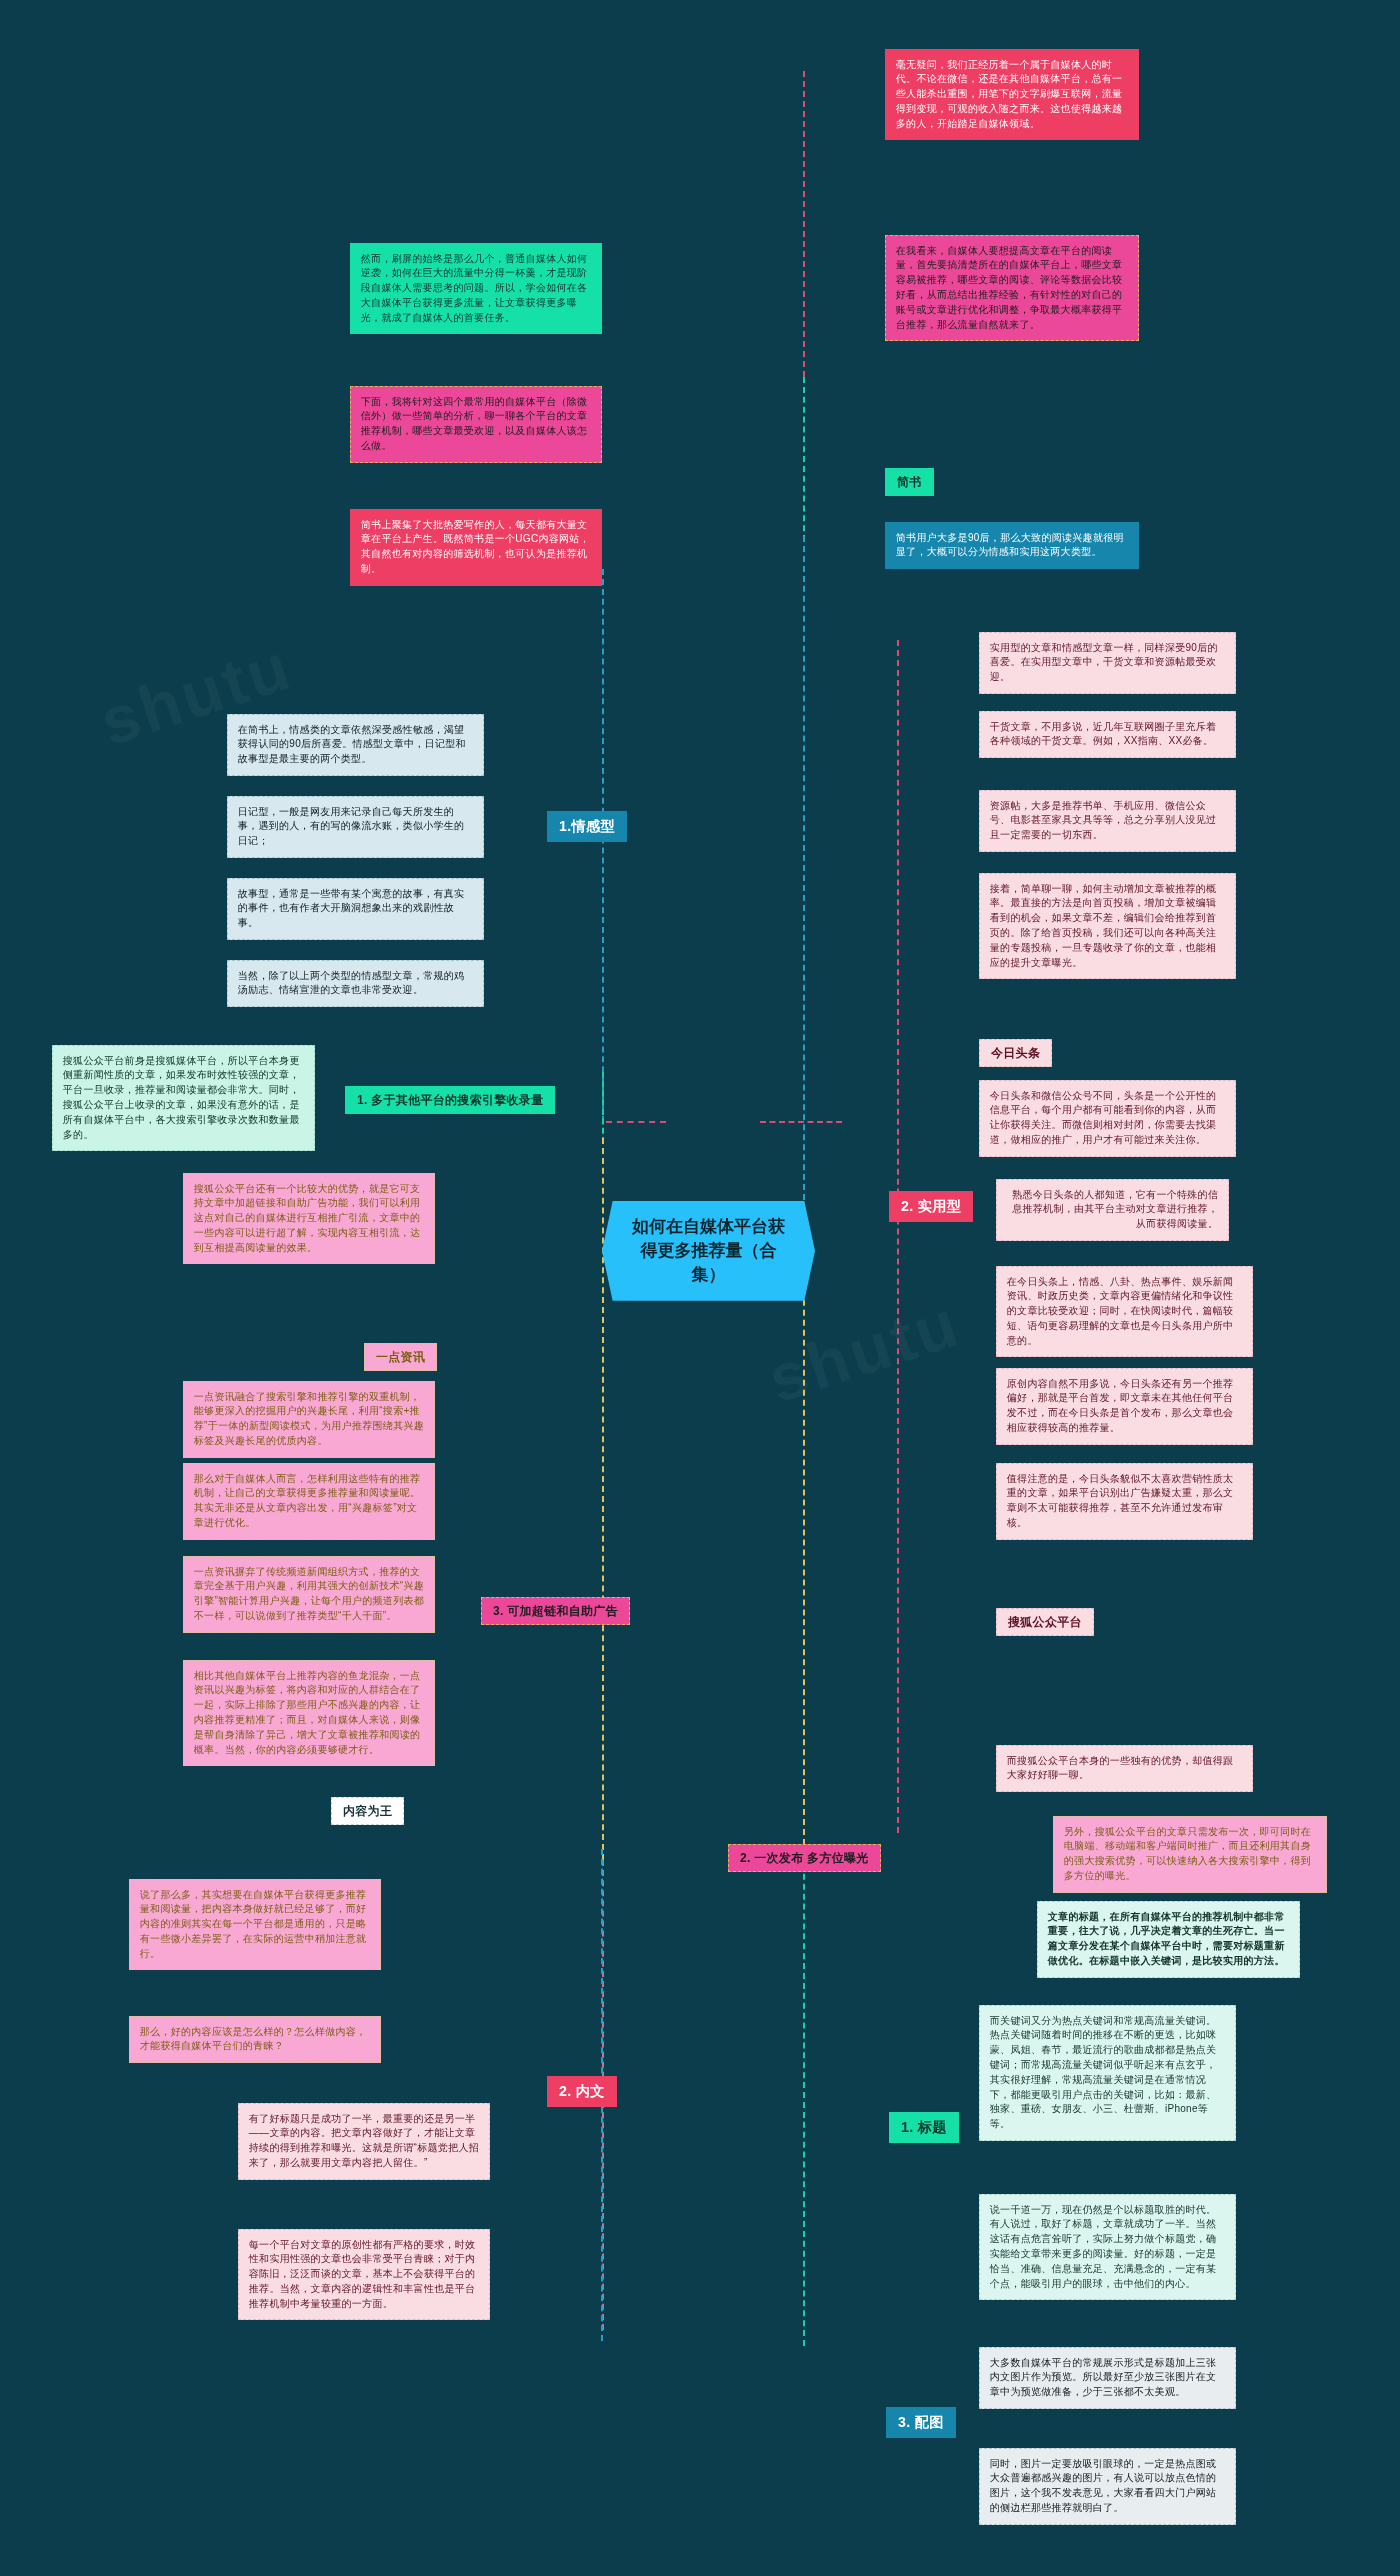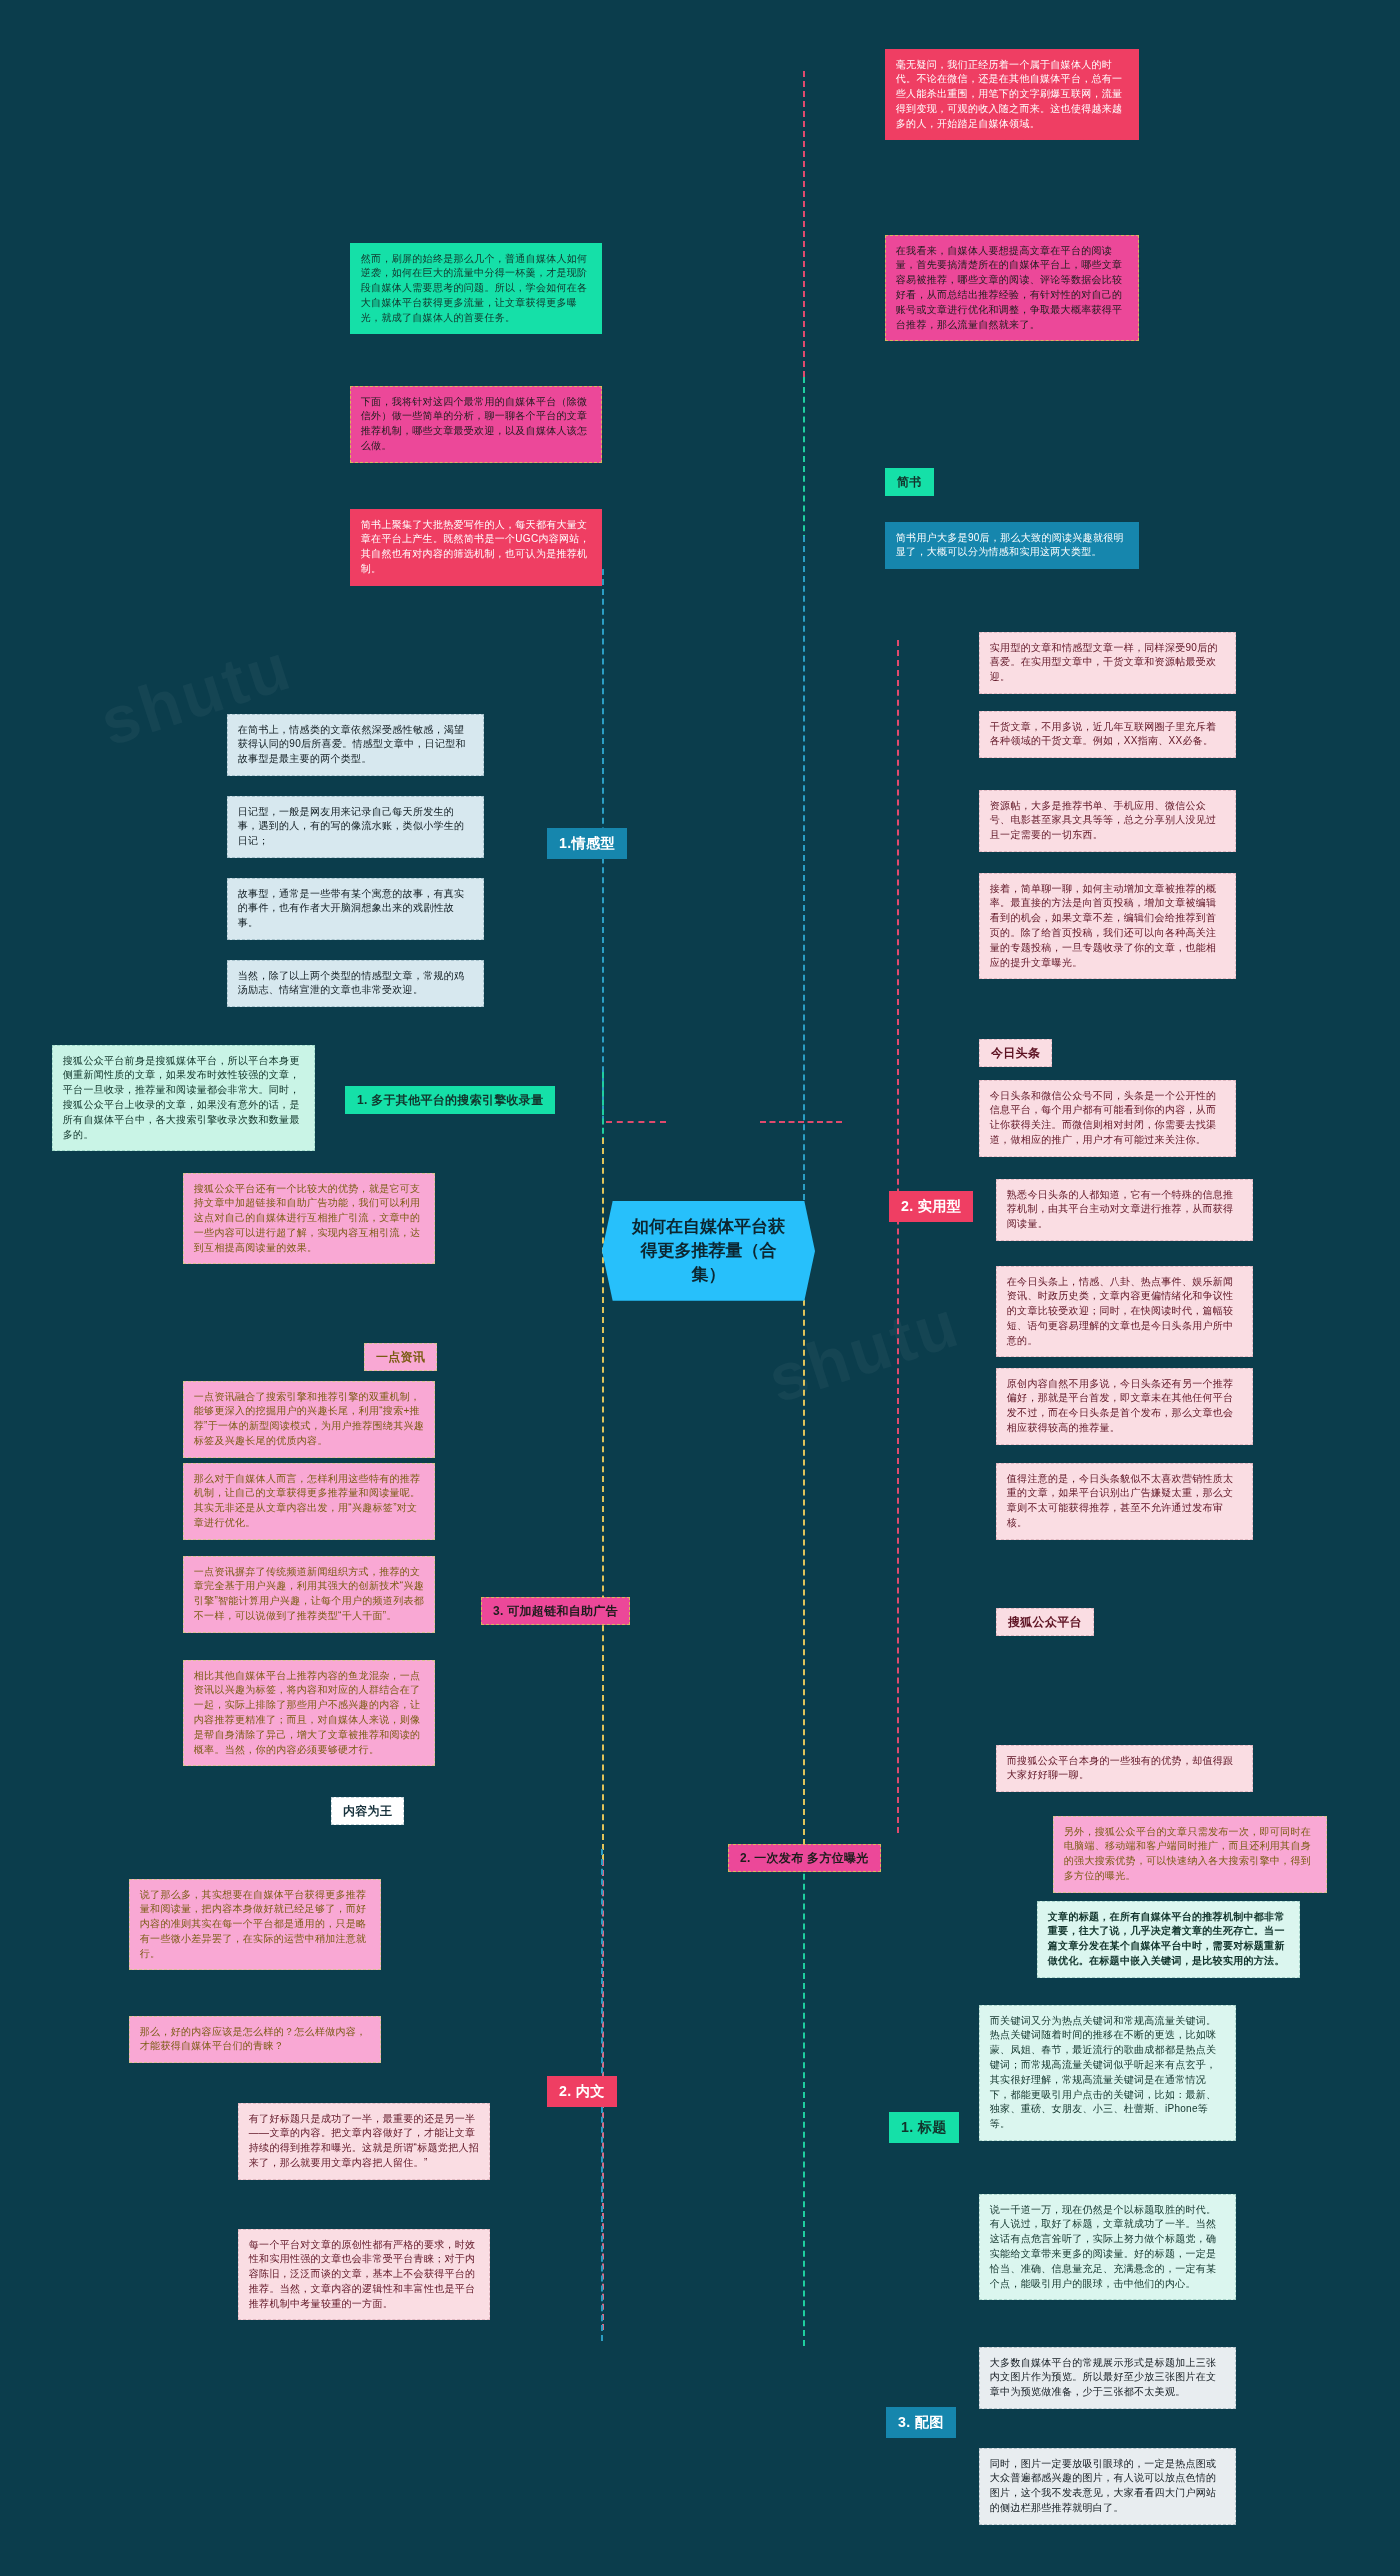--- a/index.html
+++ b/index.html
@@ -101,21 +101,21 @@
   <div class="hline l-pink" style="left:606px; top:1121px;  width:60px;"></div>
 
   <div id="center-topic" style="left:602px; top:1201px; width:213px;">如何在自媒体平台获得更多推荐量（合集）</div>
 
   <div class="node c-mint" style="left:350px; top:243px; width:252px;">然而，刷屏的始终是那么几个，普通自媒体人如何逆袭，如何在巨大的流量中分得一杯羹，才是现阶段自媒体人需要思考的问题。所以，学会如何在各大自媒体平台获得更多流量，让文章获得更多曝光，就成了自媒体人的首要任务。</div>
 
   <div class="node c-yellow" style="left:350px; top:386px; width:252px;">下面，我将针对这四个最常用的自媒体平台（除微信外）做一些简单的分析，聊一聊各个平台的文章推荐机制，哪些文章最受欢迎，以及自媒体人该怎么做。</div>
 
   <div class="node c-pinkdeep" style="left:350px; top:509px; width:252px;">简书上聚集了大批热爱写作的人，每天都有大量文章在平台上产生。既然简书是一个UGC内容网站，其自然也有对内容的筛选机制，也可认为是推荐机制。</div>
 
-  <div class="node label c-steel" style="left:547px; top:811px;margin-top:17px;">1.情感型</div>
+  <div class="node label c-steel" style="left:547px; top:811px;">1.情感型</div>
 
   <div class="node c-ice" style="left:227px; top:714px; width:257px;">在简书上，情感类的文章依然深受感性敏感，渴望获得认同的90后所喜爱。情感型文章中，日记型和故事型是最主要的两个类型。</div>
   <div class="node c-ice" style="left:227px; top:796px; width:257px;">日记型，一般是网友用来记录自己每天所发生的事，遇到的人，有的写的像流水账，类似小学生的日记；</div>
   <div class="node c-ice" style="left:227px; top:878px; width:257px;">故事型，通常是一些带有某个寓意的故事，有真实的事件，也有作者大开脑洞想象出来的戏剧性故事。</div>
   <div class="node c-ice" style="left:227px; top:960px; width:257px;">当然，除了以上两个类型的情感型文章，常规的鸡汤励志、情绪宣泄的文章也非常受欢迎。</div>
 
   <div class="node label c-mint" style="left:345px; top:1086px; font-size:12px;">1. 多于其他平台的搜索引擎收录量</div>
 
   <div class="node c-seafoam" style="left:52px; top:1045px; width:263px;">搜狐公众平台前身是搜狐媒体平台，所以平台本身更侧重新闻性质的文章，如果发布时效性较强的文章，平台一旦收录，推荐量和阅读量都会非常大。同时，搜狐公众平台上收录的文章，如果没有意外的话，是所有自媒体平台中，各大搜索引擎收录次数和数量最多的。</div>
 
@@ -146,21 +146,21 @@
   <div class="node c-steel" style="left:885px; top:522px; width:254px;">简书用户大多是90后，那么大致的阅读兴趣就很明显了，大概可以分为情感和实用这两大类型。</div>
 
   <div class="node label c-pinkdeep" style="left:889px; top:1191px;">2. 实用型</div>
 
   <div class="node c-rose" style="left:979px; top:632px; width:257px;">实用型的文章和情感型文章一样，同样深受90后的喜爱。在实用型文章中，干货文章和资源帖最受欢迎。</div>
   <div class="node c-rose" style="left:979px; top:711px; width:257px;">干货文章，不用多说，近几年互联网圈子里充斥着各种领域的干货文章。例如，XX指南、XX必备。</div>
   <div class="node c-rose" style="left:979px; top:790px; width:257px;">资源帖，大多是推荐书单、手机应用、微信公众号、电影甚至家具文具等等，总之分享别人没见过且一定需要的一切东西。</div>
   <div class="node c-rose" style="left:979px; top:873px; width:257px;">接着，简单聊一聊，如何主动增加文章被推荐的概率。最直接的方法是向首页投稿，增加文章被编辑看到的机会，如果文章不差，编辑们会给推荐到首页的。除了给首页投稿，我们还可以向各种高关注量的专题投稿，一旦专题收录了你的文章，也能相应的提升文章曝光。</div>
   <div class="node label c-rose" style="left:979px; top:1039px; font-size:12px;">今日头条</div>
   <div class="node c-rose" style="left:979px; top:1080px; width:257px;">今日头条和微信公众号不同，头条是一个公开性的信息平台，每个用户都有可能看到你的内容，从而让你获得关注。而微信则相对封闭，你需要去找渠道，做相应的推广，用户才有可能过来关注你。</div>
-  <div class="node c-rose" style="left:996px; top:1179px; width:257px;">熟悉今日头条的人都知道，它有一个特殊的信息推荐机制，由其平台主动对文章进行推荐，从而获得阅读量。</div>
+  <div class="node c-rose" style="left:996px; top:1179px; width:233px;text-align:right;">熟悉今日头条的人都知道，它有一个特殊的信息推荐机制，由其平台主动对文章进行推荐，从而获得阅读量。</div>
   <div class="node c-rose" style="left:996px; top:1266px; width:257px;">在今日头条上，情感、八卦、热点事件、娱乐新闻资讯、时政历史类，文章内容更偏情绪化和争议性的文章比较受欢迎；同时，在快阅读时代，篇幅较短、语句更容易理解的文章也是今日头条用户所中意的。</div>
   <div class="node c-rose" style="left:996px; top:1368px; width:257px;">原创内容自然不用多说，今日头条还有另一个推荐偏好，那就是平台首发，即文章未在其他任何平台发不过，而在今日头条是首个发布，那么文章也会相应获得较高的推荐量。</div>
   <div class="node c-rose" style="left:996px; top:1463px; width:257px;">值得注意的是，今日头条貌似不太喜欢营销性质太重的文章，如果平台识别出广告嫌疑太重，那么文章则不太可能获得推荐，甚至不允许通过发布审核。</div>
   <div class="node label c-rose" style="left:996px; top:1608px; font-size:12px;">搜狐公众平台</div>
   <div class="node c-rose" style="left:996px; top:1745px; width:257px;">而搜狐公众平台本身的一些独有的优势，却值得跟大家好好聊一聊。</div>
 
   <div class="node label c-yellow" style="left:728px; top:1844px; font-size:12px;">2. 一次发布 多方位曝光</div>
 
   <div class="node c-cream" style="left:1053px; top:1816px; width:274px;">另外，搜狐公众平台的文章只需发布一次，即可同时在电脑端、移动端和客户端同时推广，而且还利用其自身的强大搜索优势，可以快速纳入各大搜索引擎中，得到多方位的曝光。</div>
 

